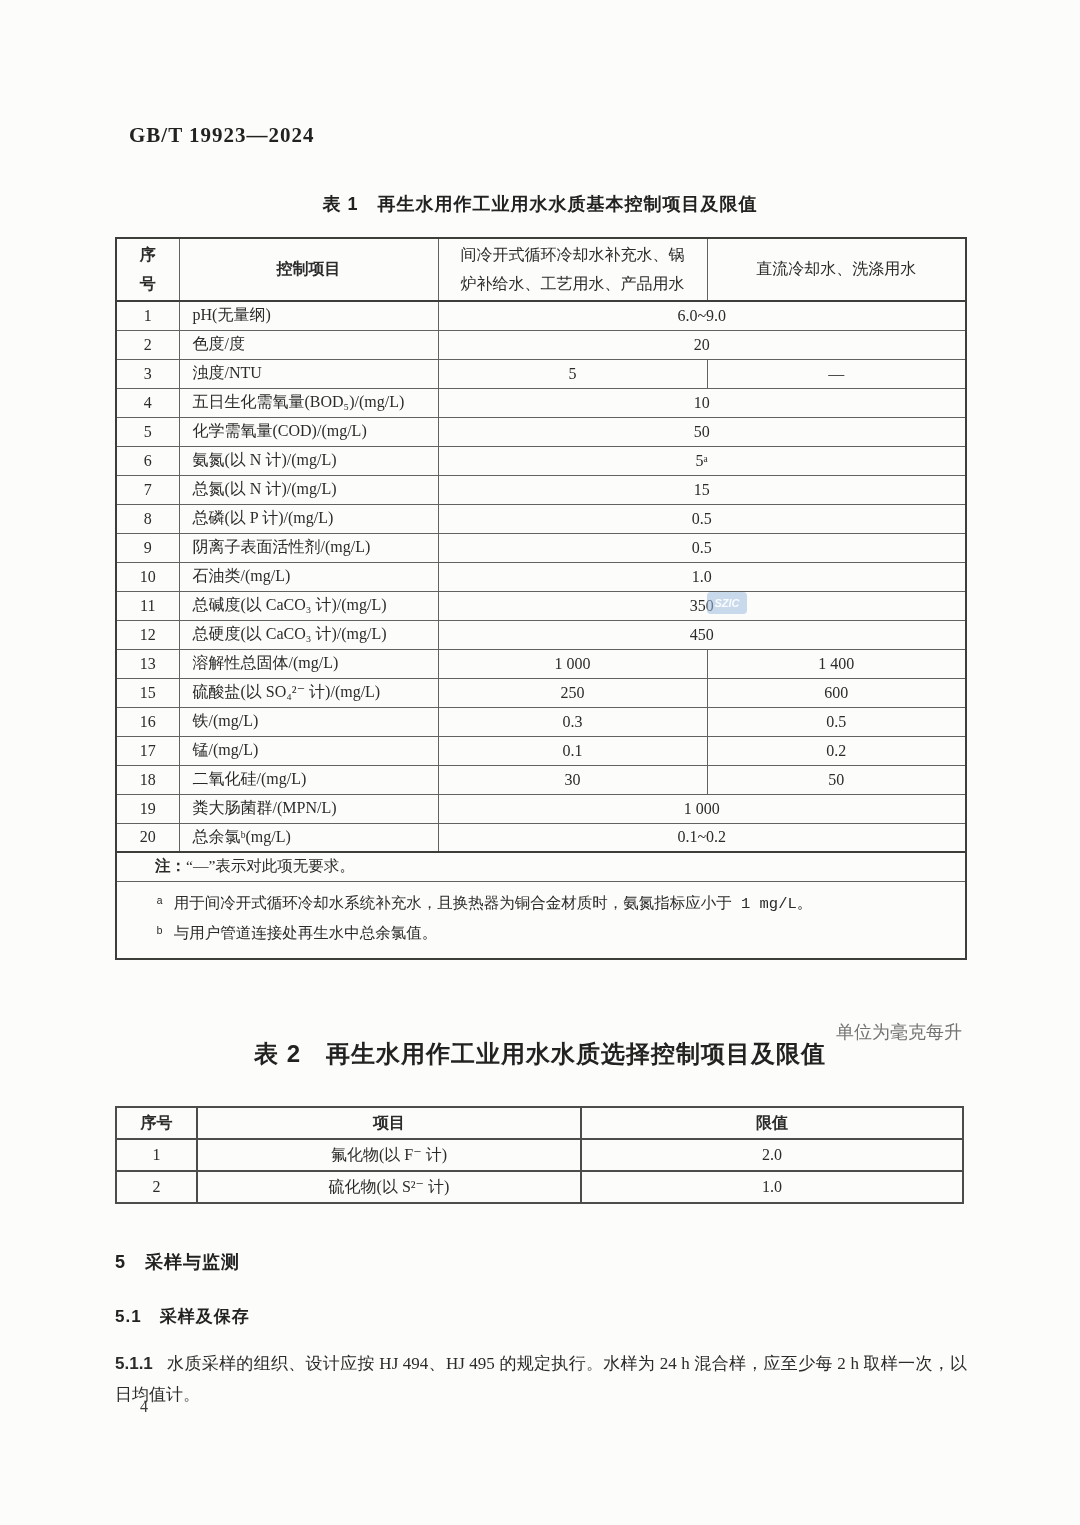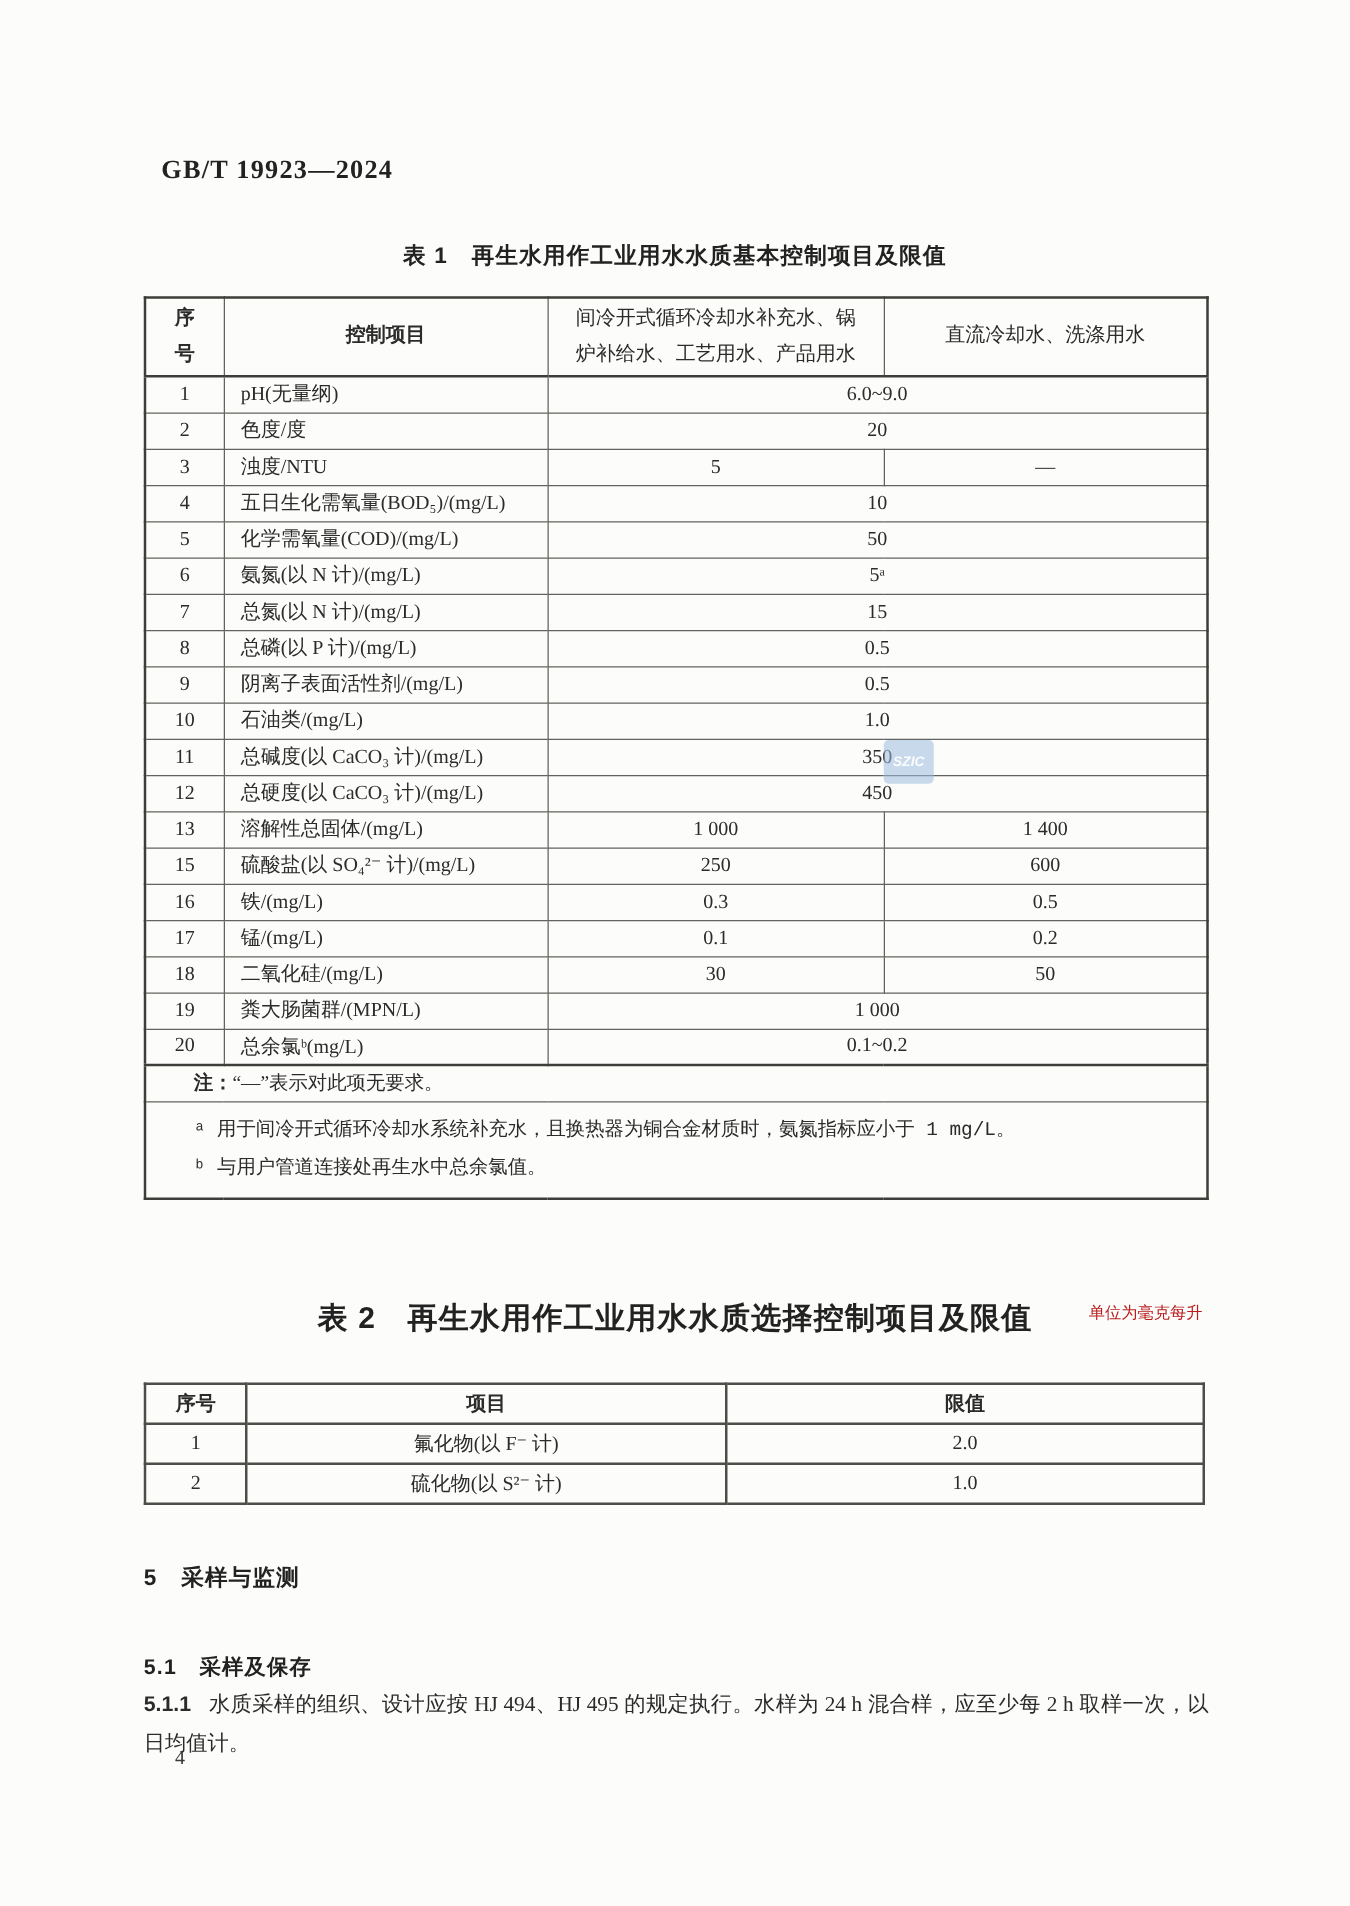--- a/index.html
+++ b/index.html
@@ -49,39 +49,39 @@
   table.t1 td.item { text-align:left; padding-left:13px; }
   tr.note-row td {
     height:42px; text-align:left; padding-left:38px;
     border-top:2px solid #3d3d3a; font-size:15.5px;
   }
   tr.note-row .b { font-weight:bold; }
   tr.fn-row td { text-align:left; padding:7px 14px 9px 38px; font-size:15.5px; }
   .fn { line-height:1.95; text-indent:-14px; padding-left:14px;font-family:Liberation Mono, monospace; }
   
   .watermark {
-    position:absolute; left:707px; top:592px; width:40px; height:35px;
+    position:absolute; left:707px; top:592px; width:40px; height:22px;
     background:rgba(157,187,224,0.55); border-radius:4px;
     display:flex; align-items:center; justify-content:center;
     color:rgba(255,255,255,0.9);
     font-family:"Liberation Sans",sans-serif;
     font-size:11px; font-weight:bold; font-style:italic;
     pointer-events:none;
   }
   
   .t2-title {
     position:absolute; left:0; top:1038px; width:100%;
     text-align:center;
     font-family:"Liberation Sans","DejaVu Sans",sans-serif;
     font-size:24px; font-weight:bold; color:#222;
     letter-spacing:1px;
   }
   .unit-note {
-    position:absolute; right:118px; top:1041px;
-    font-size:13px; color:#b91c1c;
+    position:absolute; right:118px; top:1020px;
+    font-size:18px; color:#737373;
   }
   table.t2 {
     position:absolute; left:115px; top:1106px; width:847px;
     border-collapse:collapse; table-layout:fixed;
     font-size:16px; color:#2b2b2b;
   }
   table.t2 { border:2px solid #3d3d3a; }
   table.t2 th, table.t2 td {
     border:2px solid #4c4c49;
     height:32px; text-align:center; vertical-align:middle;
@@ -91,21 +91,21 @@
   .sec-h5 {
     position:absolute; left:115px; top:1250px;
     font-family:"Liberation Sans","DejaVu Sans",sans-serif;
     font-size:18px; font-weight:bold; color:#222;
     letter-spacing:1px; word-spacing:8px;
   }
   .sec-h51 {
     position:absolute; left:115px; top:1305px;
     font-family:"Liberation Sans","DejaVu Sans",sans-serif;
     font-size:17px; font-weight:bold; color:#222;
-    letter-spacing:1px; word-spacing:6px;margin-top:17px;
+    letter-spacing:1px; word-spacing:6px;
   }
   .clause {
     position:absolute; left:115px; top:1348px; width:852px;
     font-size:17px; line-height:1.85; color:#2b2b2b;
     text-align:justify;
   }
   .clause .clause-no {
     font-family:"Liberation Sans","DejaVu Sans",sans-serif;
     font-weight:bold; margin-right:14px;
   }

